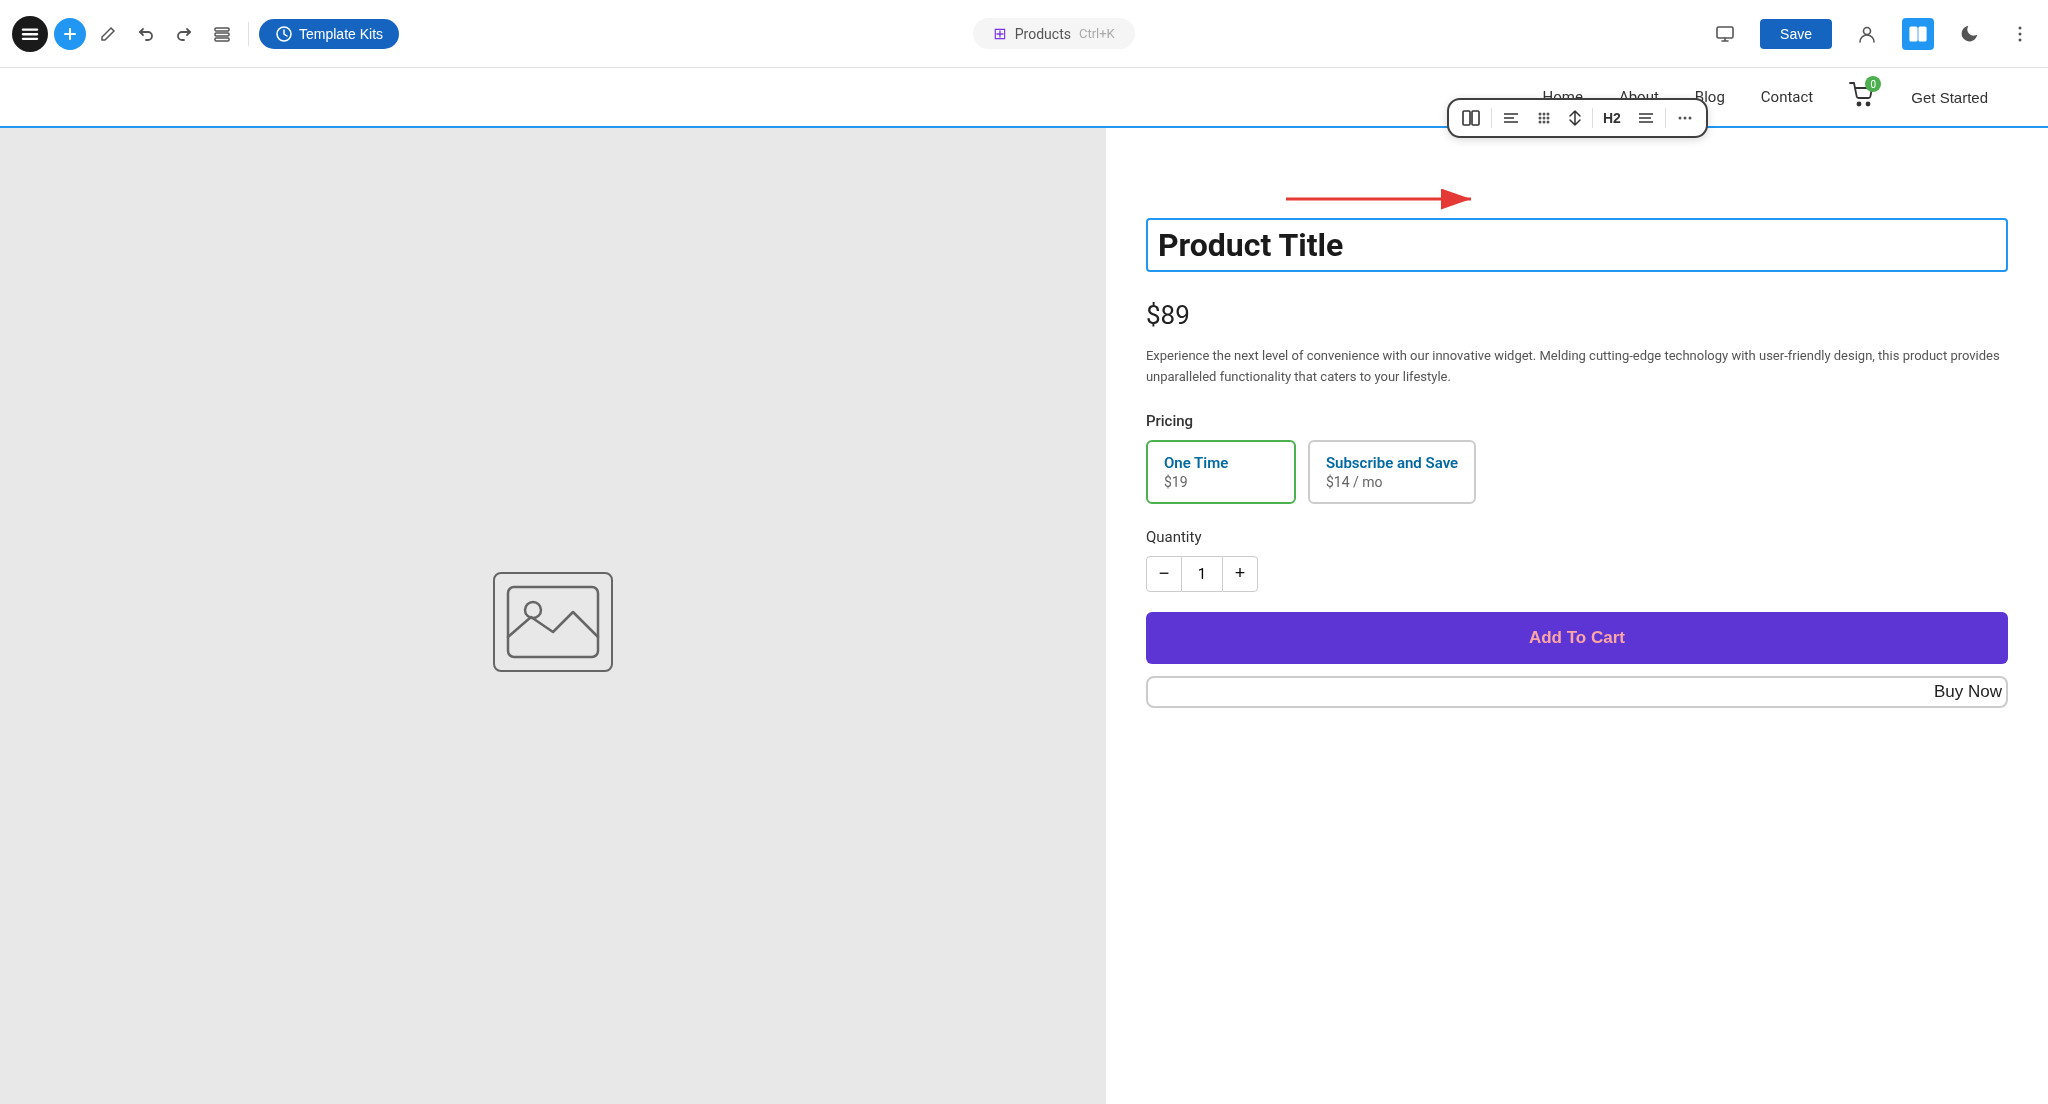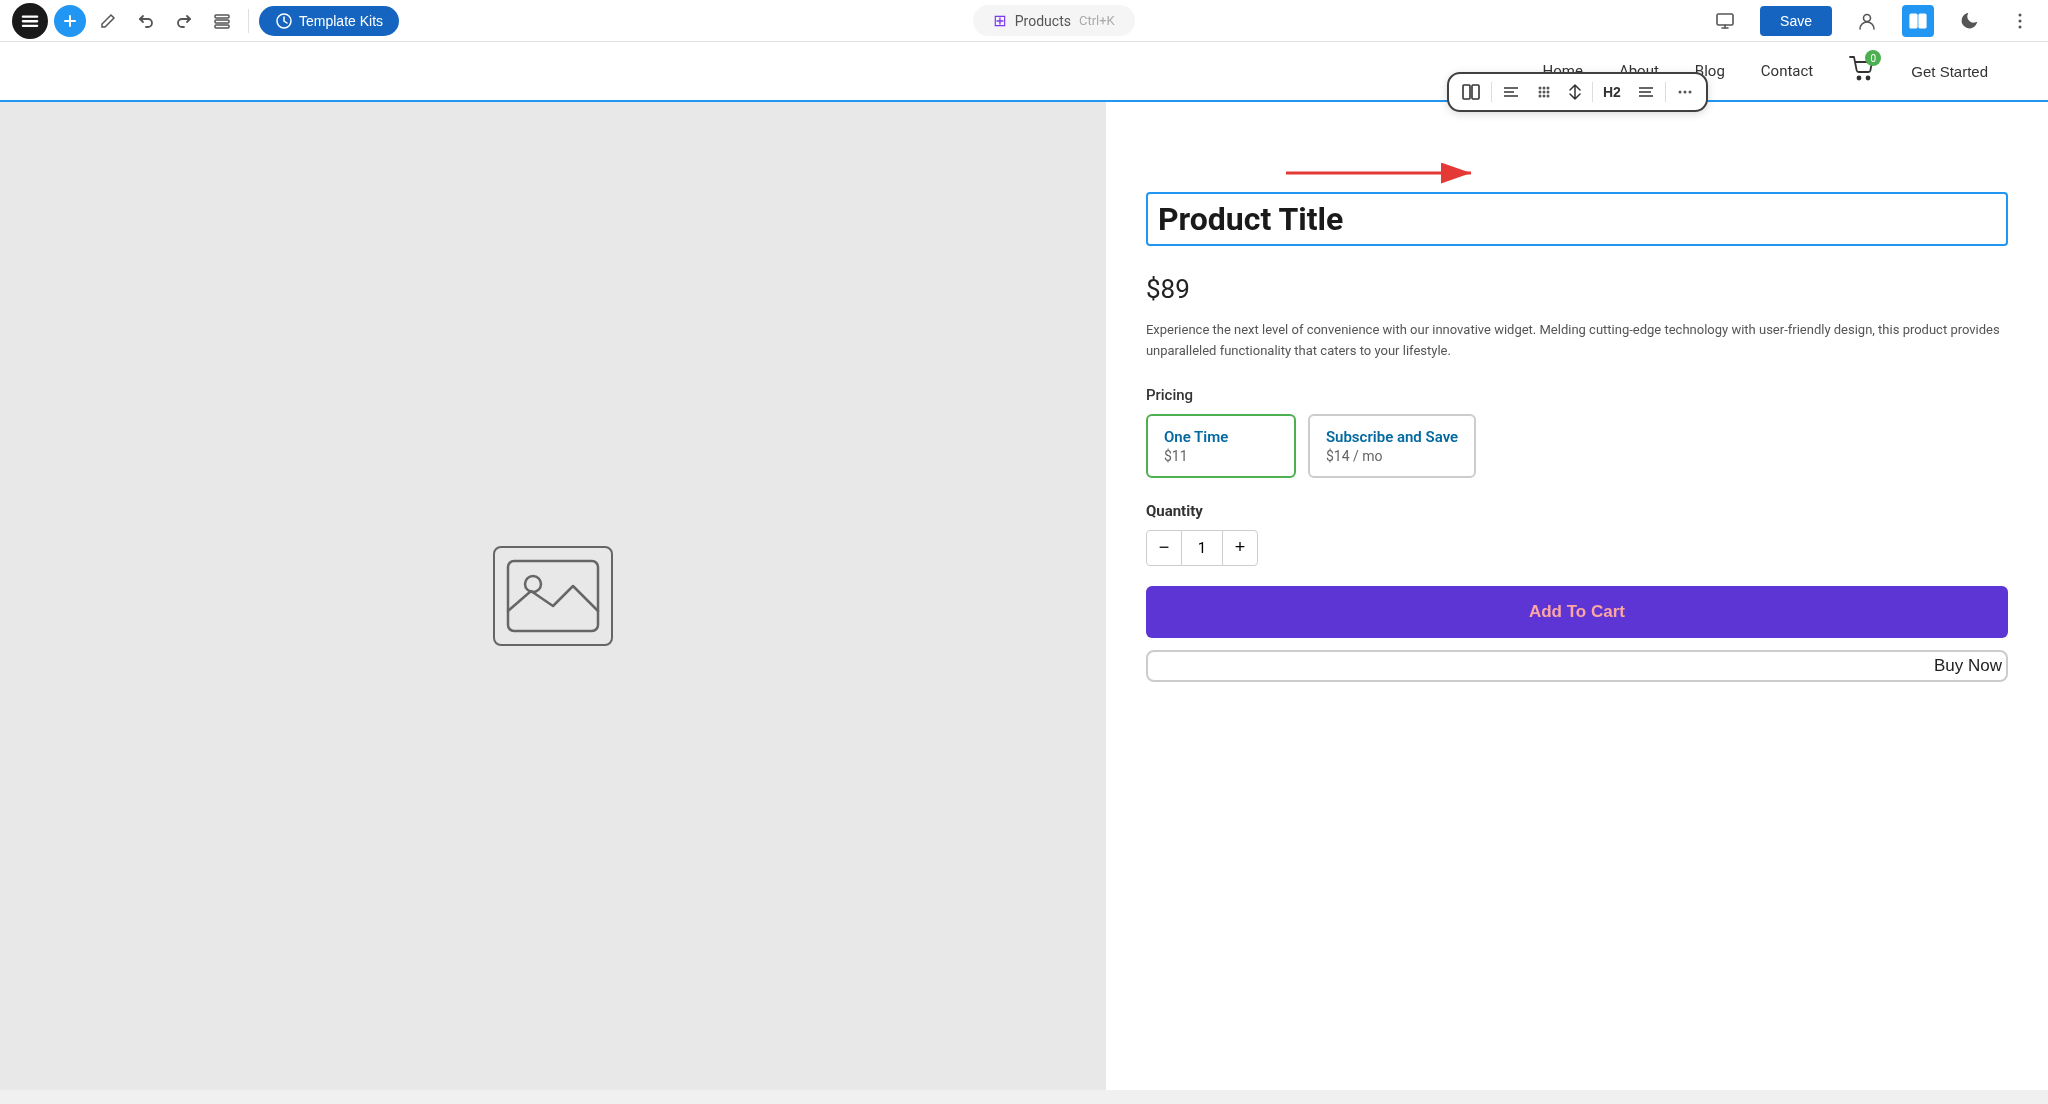--- a/index.html
+++ b/index.html
@@ -2,21 +2,21 @@
 <html><head>
   <meta charset="utf-8">
   <style>
     * { box-sizing: border-box; margin: 0; padding: 0; }
     body { font-family: -apple-system, BlinkMacSystemFont, 'Segoe UI', Roboto, sans-serif; background: #f0f0f0; overflow: hidden; }
 
     
     .top-toolbar {
       display: flex;
       align-items: center;
-      height: 42px;
+      height: 68px;
       background: #fff;
       border-bottom: 1px solid #e0e0e0;
       padding: 0 12px;
       gap: 6px;
       position: relative;
       z-index: 100;
     }
     .toolbar-logo {
       width: 36px; height: 36px;
       background: #1a1a1a;
@@ -212,21 +212,21 @@
     .pricing-option {
       border: 2px solid #ccc; border-radius: 6px;
       padding: 12px 16px; cursor: pointer;
       min-width: 150px;
     }
     .pricing-option.selected { border-color: #4CAF50; }
     .pricing-option-title { font-size: 15px; font-weight: 600; color: #0369a1; }
     .pricing-option-price { font-size: 14px; color: #666; margin-top: 2px; }
 
     .quantity-label {
-      font-size: 15px; color: #333; font-weight: 700;
+      font-size: 15px; color: #333; font-weight: 400;
       margin-bottom: 10px;
     }
     .quantity-control {
       display: flex; align-items: center; gap: 0;
       margin-bottom: 20px;
     }
     .qty-btn {
       width: 36px; height: 36px;
       border: 1px solid #ccc; background: white; cursor: pointer;
       font-size: 18px; display: flex; align-items: center; justify-content: center;
@@ -468,21 +468,21 @@
       <div class="product-price">$89</div>
 
       
       <div class="product-description">Experience the next level of convenience with our innovative widget. Melding cutting-edge technology with user-friendly design, this product provides unparalleled functionality that caters to your lifestyle.</div>
 
       
       <div class="pricing-label">Pricing</div>
       <div class="pricing-options">
         <div class="pricing-option selected">
           <div class="pricing-option-title">One Time</div>
-          <div class="pricing-option-price">$11</div>
+          <div class="pricing-option-price">$19</div>
         </div>
         <div class="pricing-option">
           <div class="pricing-option-title">Subscribe and Save</div>
           <div class="pricing-option-price">$14 / mo</div>
         </div>
       </div>
 
       
       <div class="quantity-label">Quantity</div>
       <div class="quantity-control">

